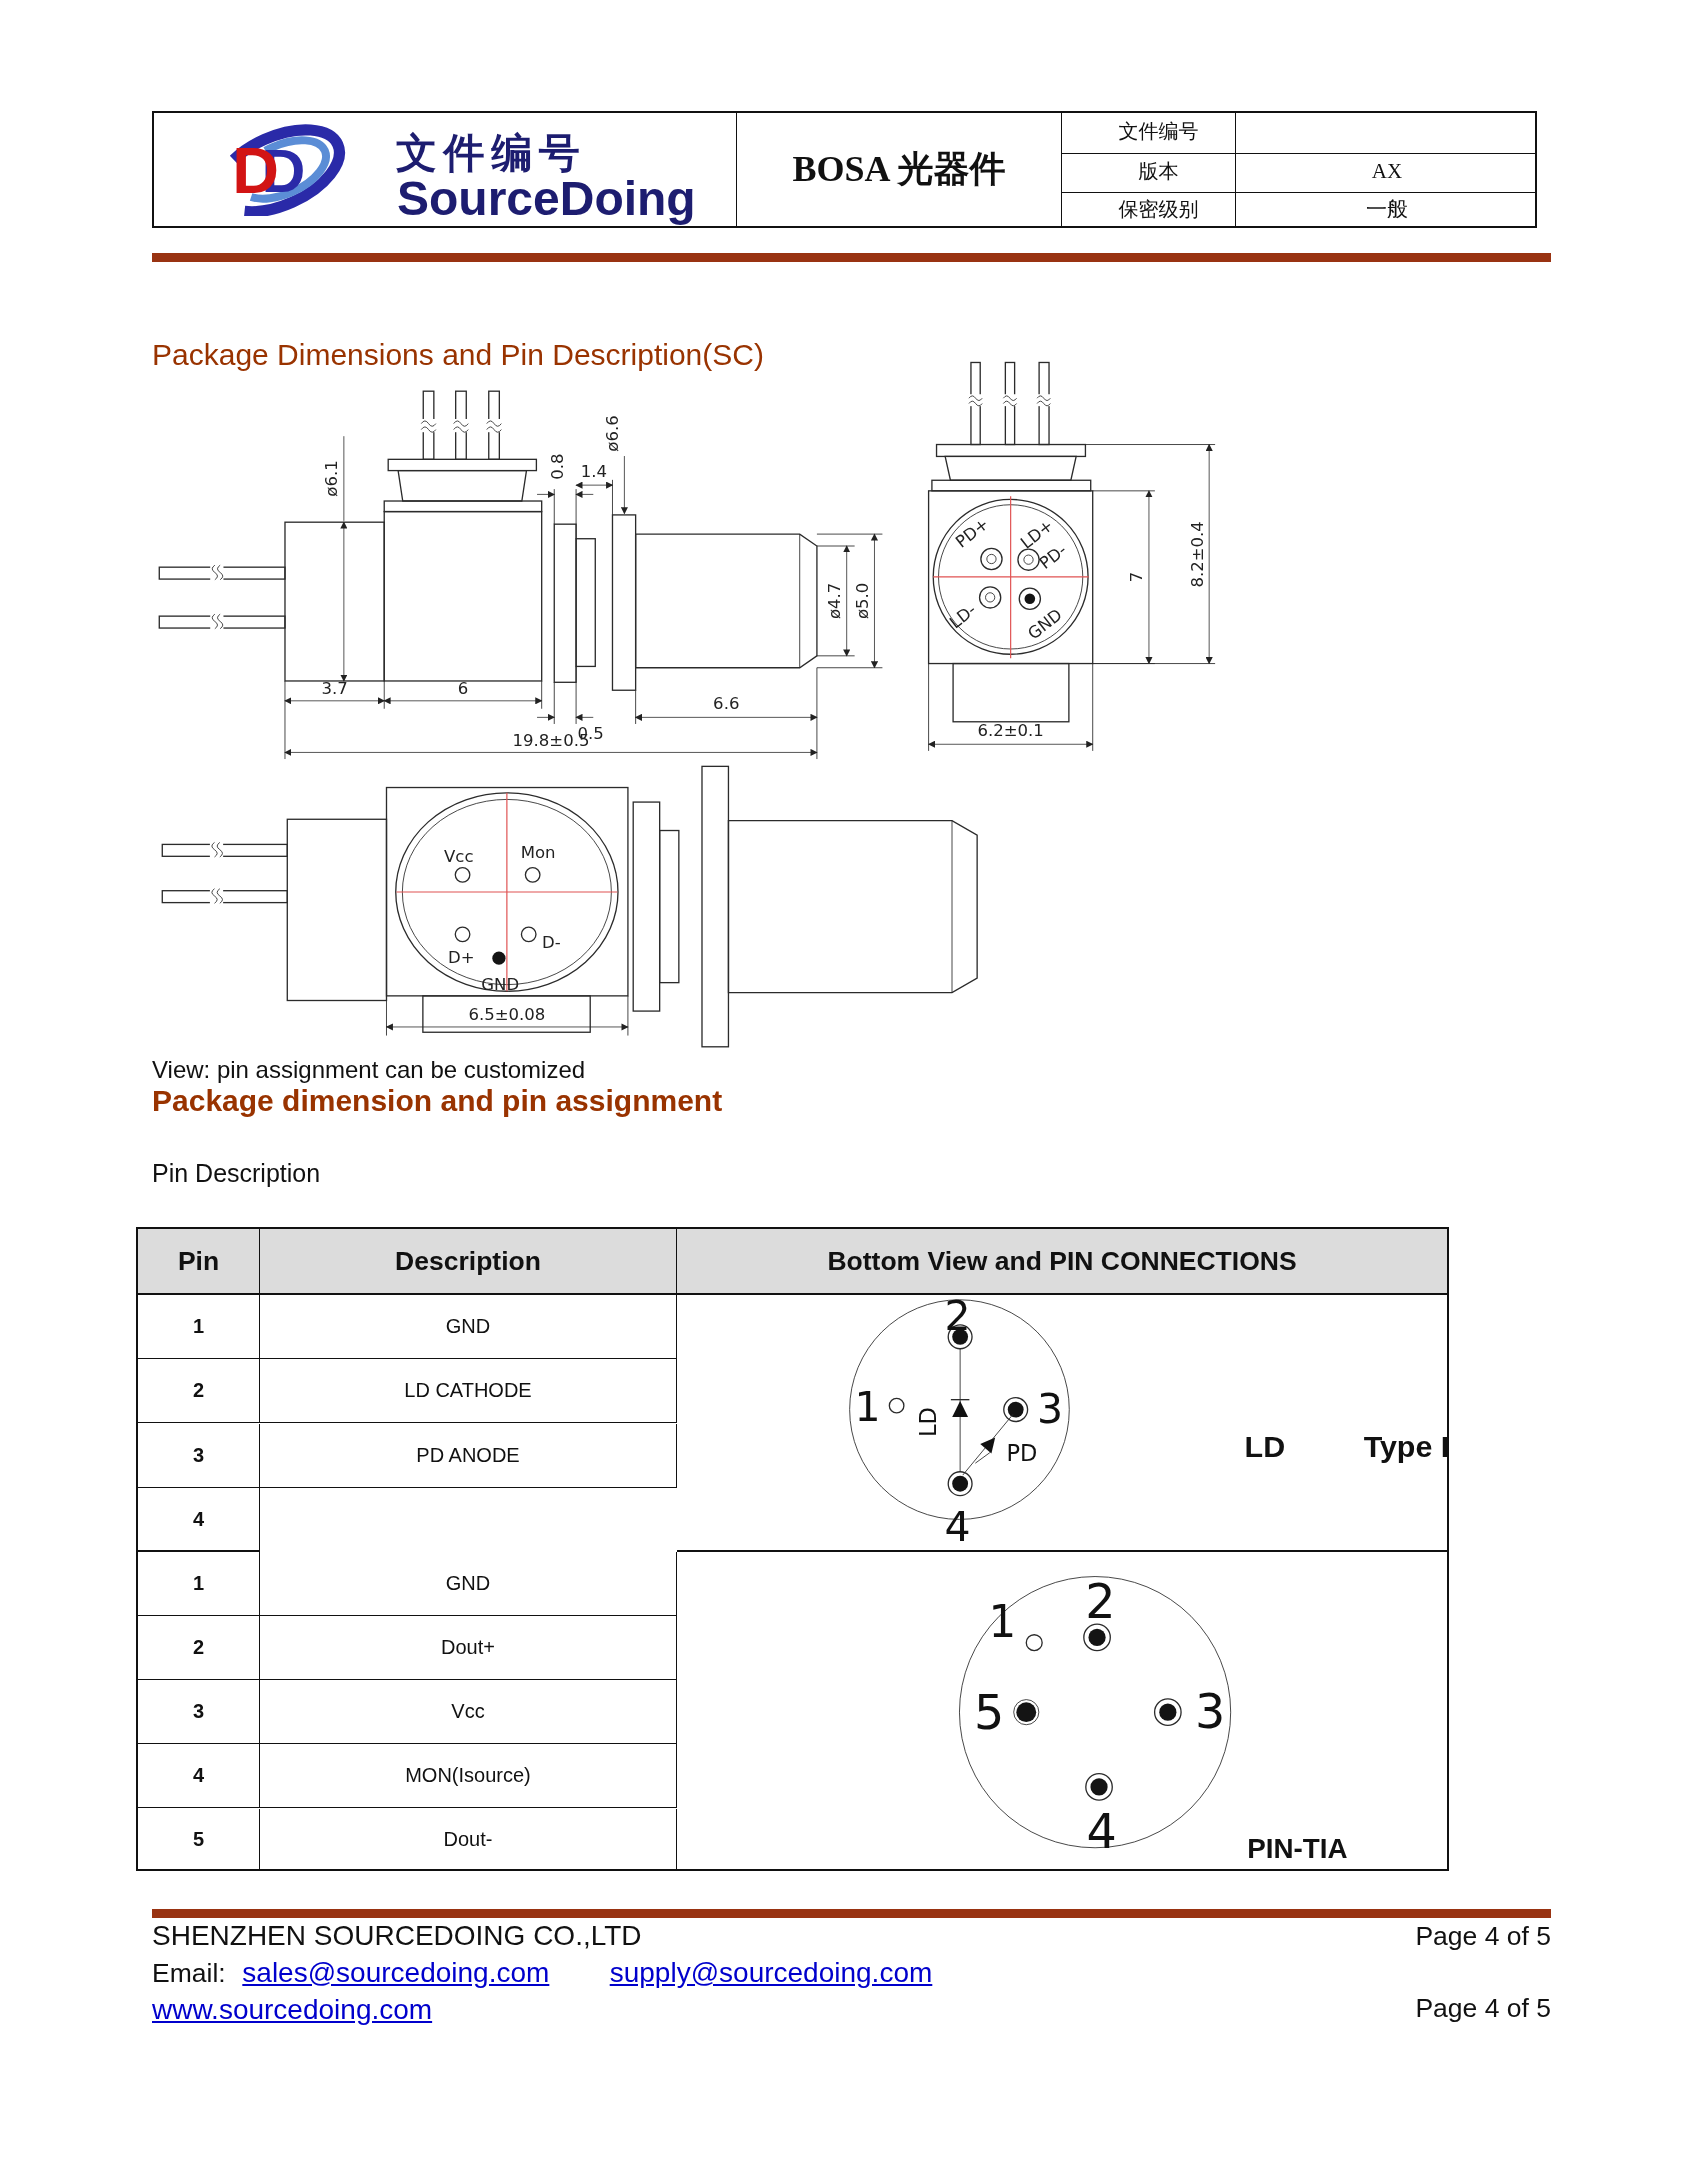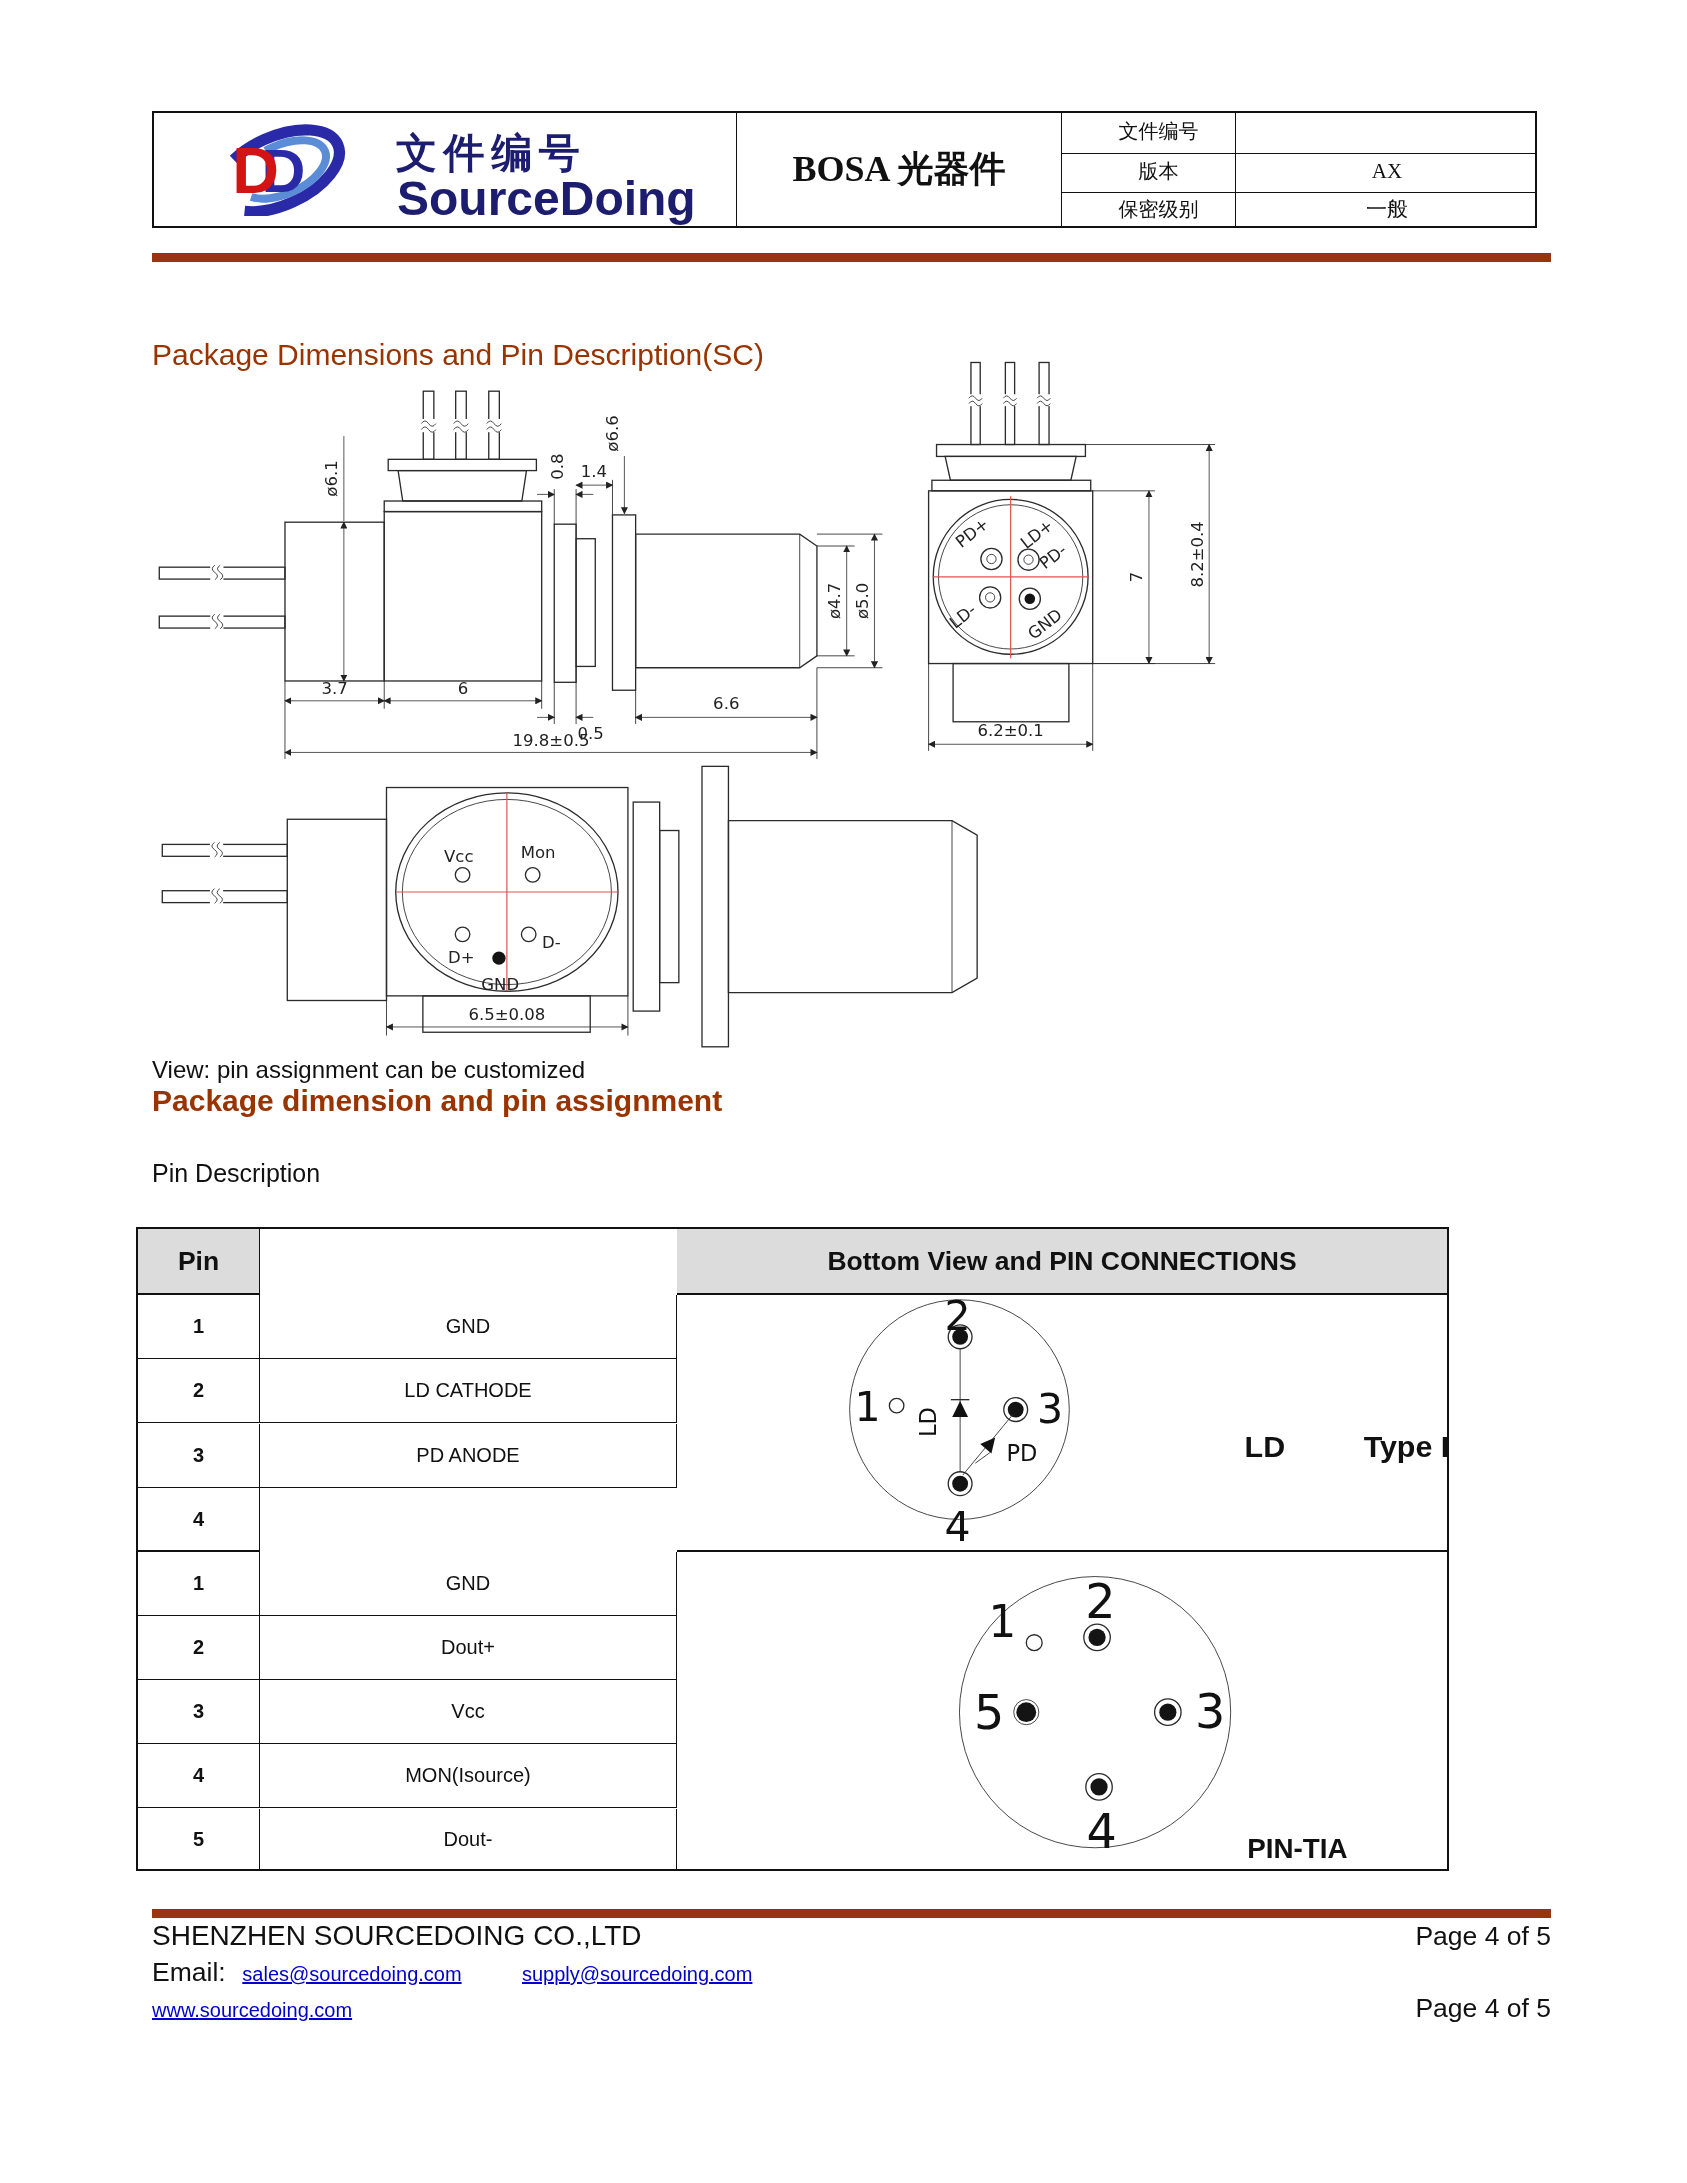--- a/index.html
+++ b/index.html
@@ -29,21 +29,21 @@
   .desccell{font-size:20px;border-right:1.3px solid #111;border-bottom:1.3px solid #111;}
   .groupend{border-bottom:2px solid #111 !important;}
   .nobot{border-bottom:none !important;}
   .merged{position:absolute;box-sizing:border-box;}
   
   .foot-co{left:152px;top:1920px;font-size:28px;}
   .foot-page{right:136px;top:1921px;font-size:26.5px;}
   .foot-email{left:152px;top:1957px;font-size:26.5px;}
   .foot-site{left:152px;top:1994px;font-size:25px;}
   .foot-page2{right:136px;top:1993px;font-size:26.5px;}
-  a.lnk{color:#0000cc;text-decoration:underline;font-size:20px;cursor:pointer;}
+  a.lnk{color:#0000cc;text-decoration:underline;font-size:28px;cursor:pointer;}
   
   .ln{fill:none;stroke:#2b2b2b;stroke-width:2;}
   .thin{fill:none;stroke:#2b2b2b;stroke-width:1.3;}
   .dim{fill:none;stroke:#2b2b2b;stroke-width:1.2;}
   .wh{fill:#ffffff;stroke:none;}
   .cross{stroke:#e05252;stroke-width:1.8;fill:none;}
   .dimtxt{font-family:"DejaVu Sans",sans-serif;font-size:25px;fill:#222;}
   .padfill{fill:#141414;stroke:none;}
   .num{font-family:"DejaVu Sans",sans-serif;fill:#111;}
   .diagcap{font-family:"Liberation Sans",sans-serif;font-weight:bold;fill:#111;}
@@ -279,20 +279,21 @@
       <text class="dimtxt" x="767" y="1542" text-anchor="middle">6.5±0.08</text>
     </g>
   </svg>
 
   <div class="abs note">View: pin assignment can be customized</div>
   <div class="abs h2">Package dimension and pin assignment</div>
   <div class="abs tcap">Pin Description</div>
 
   <div class="abs tbl">
     <div class="cell th" style="left:0;top:0;width:122px;height:66px;border-right:1.3px solid #111;">Pin</div>
+    <div class="cell th" style="left:122px;top:0;width:417px;height:66px;border-right:1.3px solid #111;">Description</div>
     <div class="cell th" style="left:539px;top:0;width:770px;height:66px;">Bottom View and PIN CONNECTIONS</div>
 
     <div class="cell pincell" style="left:0;top:66px;width:122px;height:64px;">1</div>
     <div class="cell desccell" style="left:122px;top:66px;width:417px;height:64px;">GND</div>
     <div class="cell pincell" style="left:0;top:130px;width:122px;height:64px;">2</div>
     <div class="cell desccell" style="left:122px;top:130px;width:417px;height:64px;">LD CATHODE</div>
     <div class="cell pincell" style="left:0;top:195px;width:122px;height:64px;">3</div>
     <div class="cell desccell" style="left:122px;top:195px;width:417px;height:64px;">PD ANODE</div>
     <div class="cell pincell groupend" style="left:0;top:259px;width:122px;height:64px;">4</div>
 

